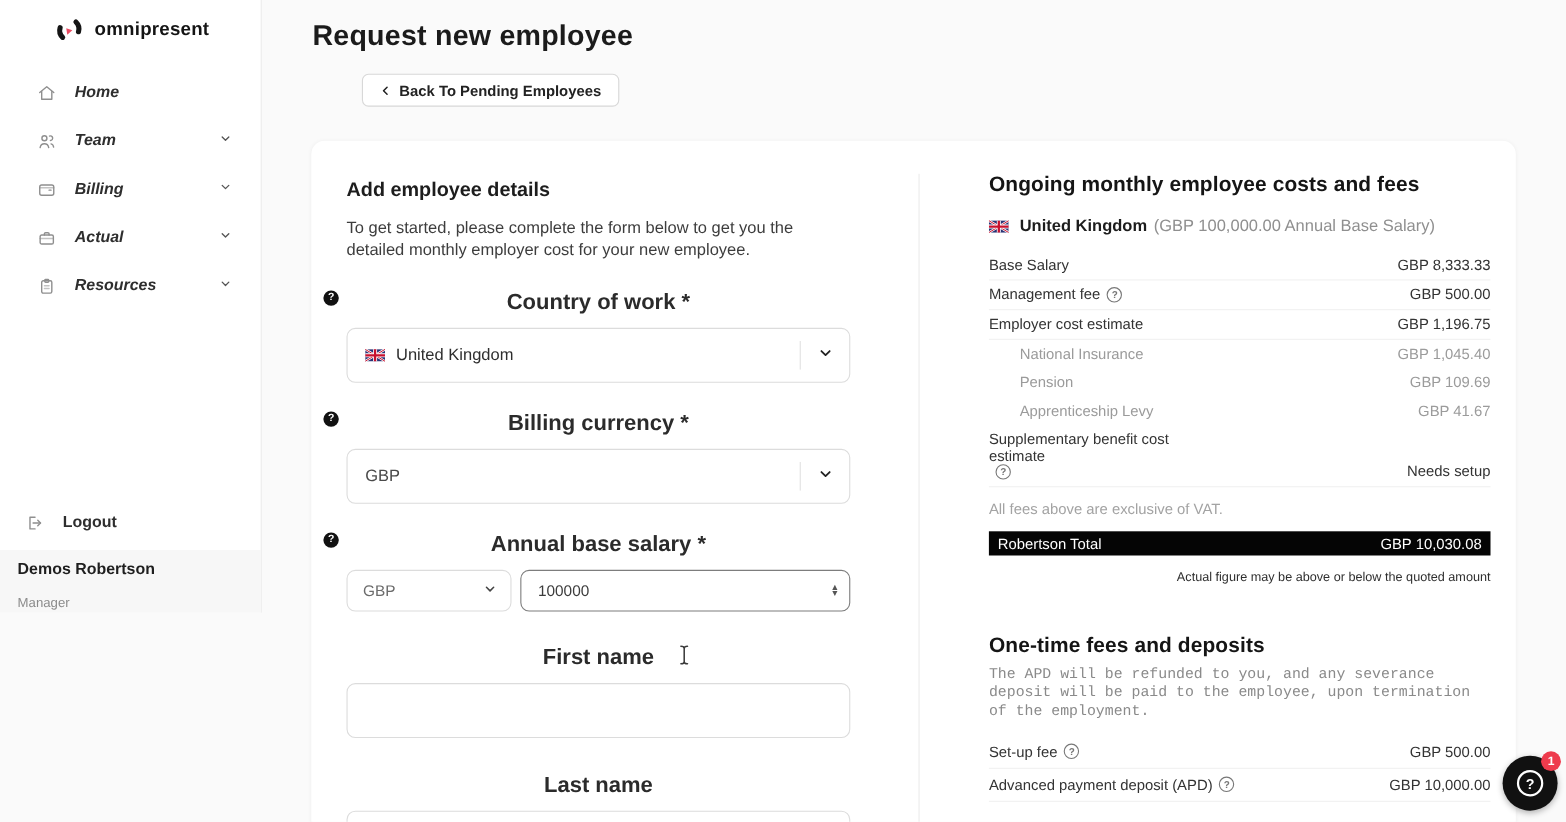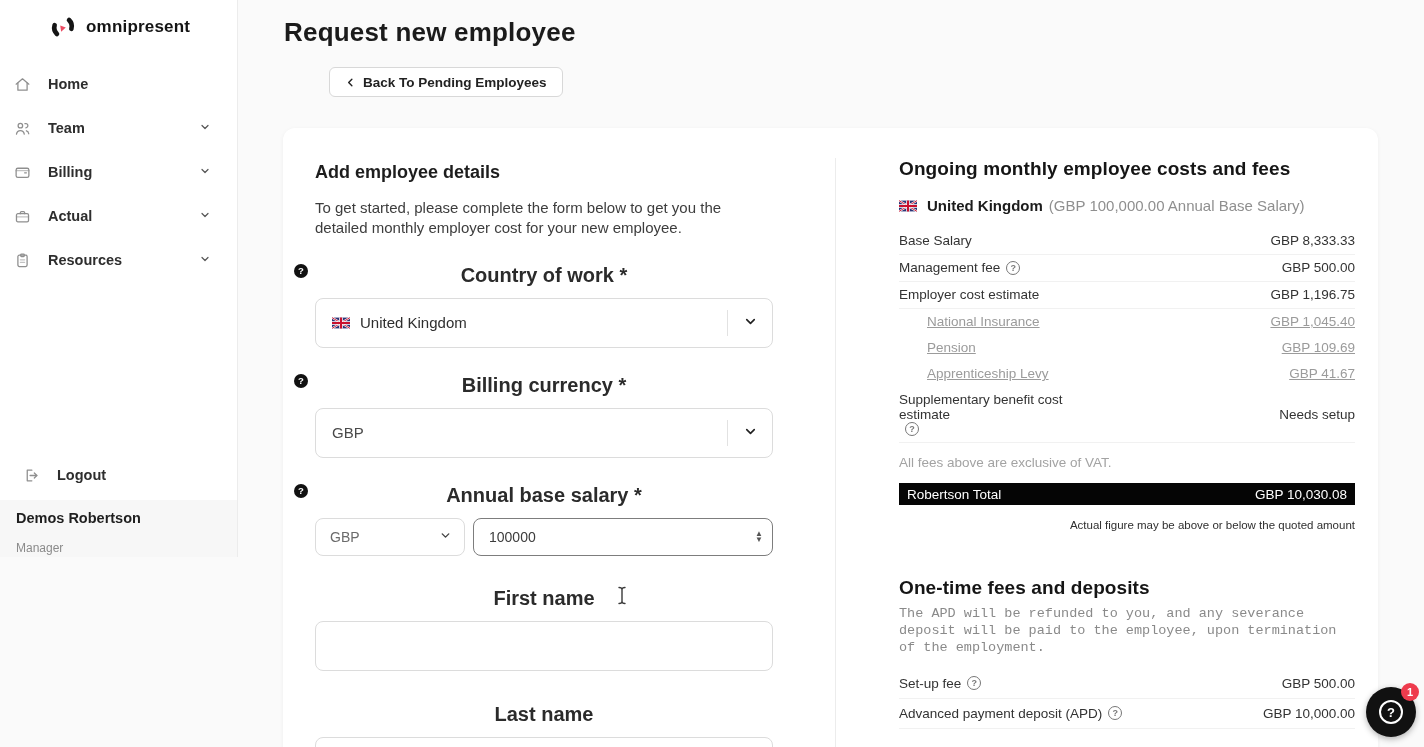--- a/index.html
+++ b/index.html
@@ -7,21 +7,21 @@
     font-family:"Liberation Sans", sans-serif; color:#2b2b2b; }
   .frame { position:relative; width:1424px; height:747px; }
 
   
   .sidebar { position:absolute; left:0; top:0; width:238px; height:557px;
     background:#ffffff; border-right:1px solid #ececec; }
   .brand { display:flex; align-items:center; gap:10px; padding:14px 0 0 50px; }
   .brand-name { font-size:17px; font-weight:700; letter-spacing:.2px; color:#141414; }
   .nav { position:absolute; top:62px; left:0; right:0; }
   .nav-item { position:relative; display:flex; align-items:center; height:44px;
-    padding-left:14px; cursor:pointer; }
+    padding-left:34px; cursor:pointer;font-style:italic; }
   .nav-item svg { flex:0 0 auto; }
   .nav-label { margin-left:17px; font-size:14.5px; font-weight:700; color:#2e2e2e; }
   .nav-chev { position:absolute; right:26px; top:50%; transform:translateY(-50%); }
   .logout { position:absolute; left:0; right:0; bottom:65px; display:flex;
     align-items:center; height:34px; padding-left:23px; cursor:pointer; }
   .userblock { position:absolute; left:0; right:0; bottom:0; height:57px;
     background:#f7f7f7; padding:10px 16px 0 16px; cursor:pointer; }
   .user-name { font-size:14.5px; font-weight:700; color:#1f1f1f; }
   .user-role { font-size:12px; color:#8b8b8b; margin-top:15px; }
 
@@ -74,24 +74,24 @@
     font-family:"Liberation Sans", sans-serif; }
   .cursor-ibeam { position:absolute; pointer-events:none; }
 
   
   .costs-col { position:absolute; left:616px; top:30px; width:456px; }
   .costs-title { font-size:19px; font-weight:800; color:#151515; letter-spacing:.1px; }
   .country-line { display:flex; align-items:center; margin-top:17px; font-size:15px; }
   .country-name { font-weight:800; color:#1c1c1c; margin-right:6px; }
   .country-note { color:#8f8f8f; }
   .cost-table { margin-top:14px; }
-  .cost-row { display:flex; justify-content:space-between; align-items:center;
+  .cost-row { display:flex; justify-content:space-between; align-items:flex-end;
     padding:5px 0 6px 0; border-bottom:1px solid #f1f1f1; font-size:13.5px;
     color:#333; }
-  .cost-row.noline { border-bottom:none;text-decoration:underline; }
+  .cost-row.noline { border-bottom:none; }
   .cost-row.indent .label { padding-left:28px; }
   .cost-row.muted { color:#9b9b9b; }
   .cost-row .label { display:flex; align-items:center; flex-wrap:wrap; max-width:200px; }
   .cost-row .value { white-space:nowrap; }
   .q-outline { display:inline-flex; align-items:center; justify-content:center;
     width:14px; height:14px; border:1.2px solid #777; border-radius:50%;
     color:#777; font-size:9px; font-weight:700; margin-left:6px; cursor:pointer; }
   .q-outline::before { content:"?"; }
   .vat-note { margin-top:12px; margin-bottom:13px; font-size:13.5px; color:#a3a3a3; }
   .total-bar { display:flex; justify-content:space-between; align-items:center;

